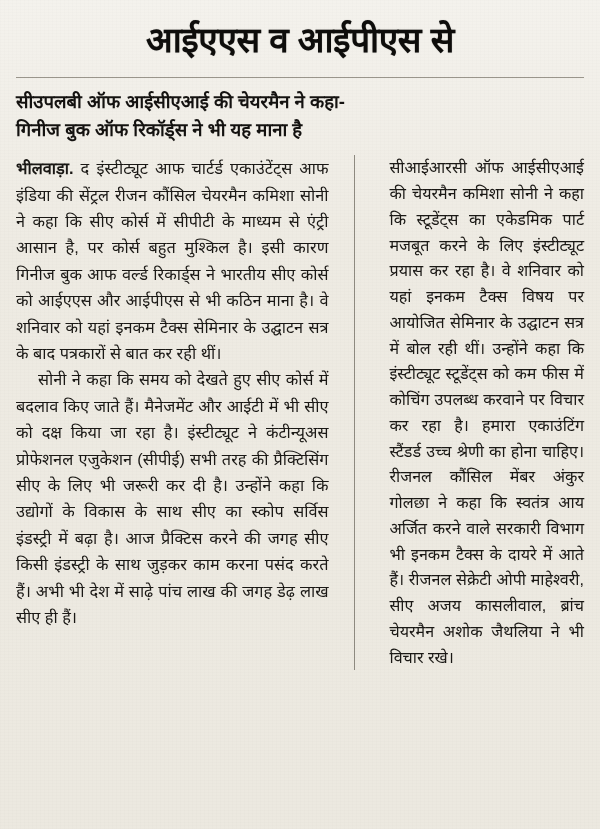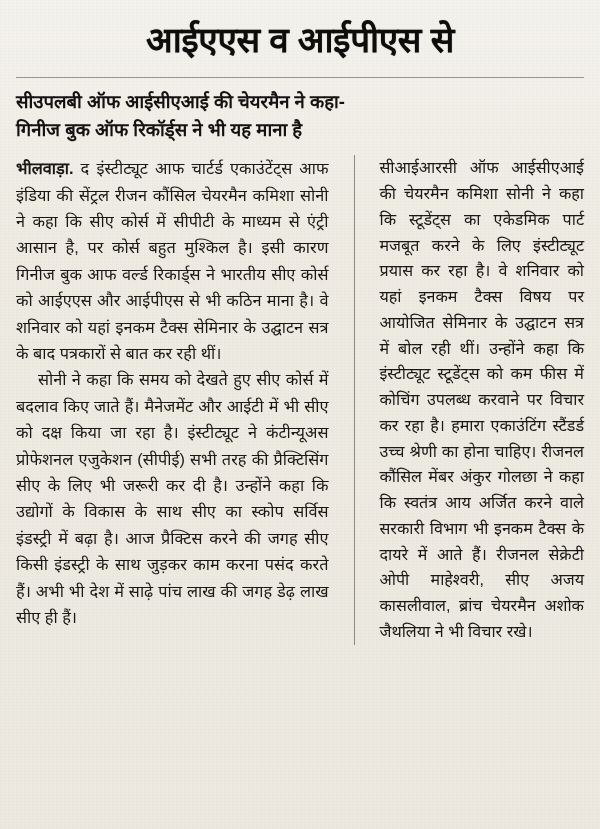--- a/index.html
+++ b/index.html
@@ -104,20 +104,21 @@
   }
   .body-text p + p {
     text-indent: 22px;
   }
   .dateline {
     font-weight: bold;
   }
   .col-right .body-text {
     font-size: 16.1px;
     line-height: 1.6;
+    margin-left: 10px;
   }
   .blur {
     filter: blur(0.18px);
   }
 </style>
 </head>
 <body>
 
 <div class="paper">
   <div class="grain"></div>

